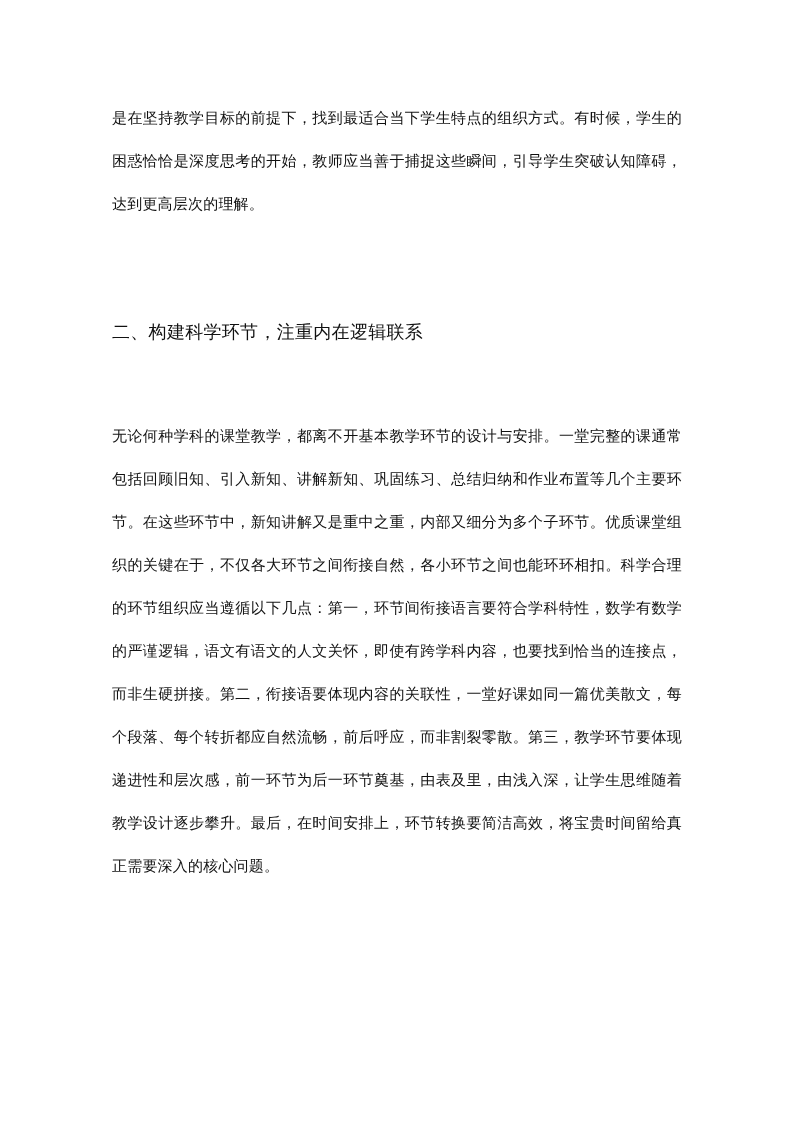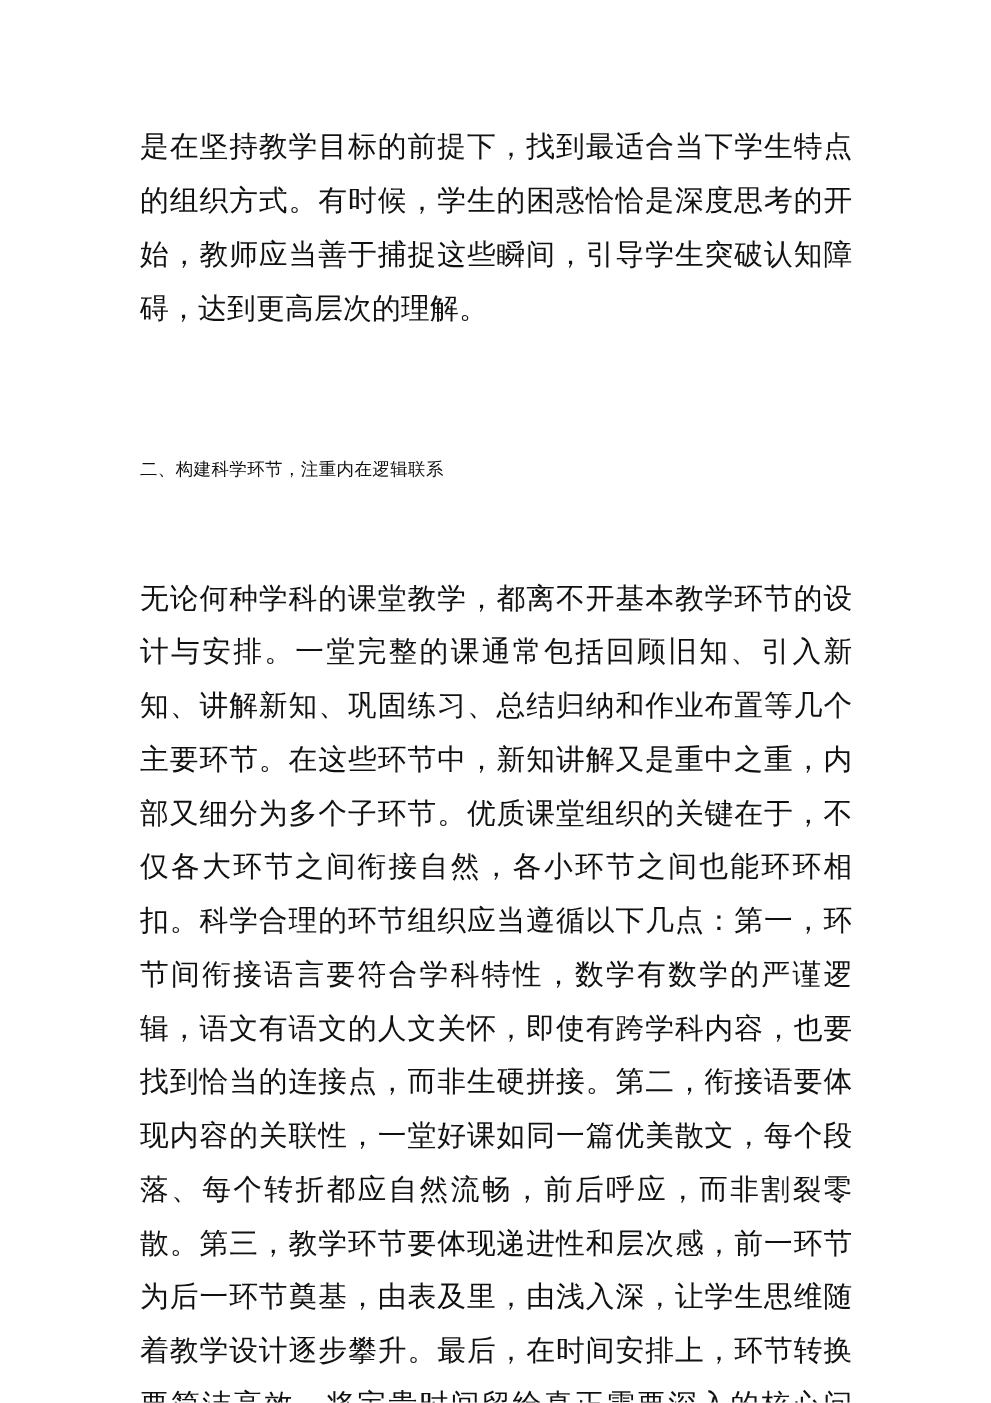--- a/index.html
+++ b/index.html
@@ -20,36 +20,36 @@
     height: 1122px;
     box-sizing: border-box;
     padding: 96px 112px 60px 112px;
     background: #ffffff;
   }
   .doc-body {
     width: 570px;
   }
   p.para {
     margin: 0;
-    font-size: 23px;
+    font-size: 15px;
     line-height: 43px;
     text-align: justify;
     text-justify: inter-ideograph;
     letter-spacing: 0.2px;
     color: #111111;
   }
   .spacer-lg {
     height: 86px;
   }
   .spacer-md {
     height: 60px;
   }
   .heading {
     margin: 0;
-    font-size: 14px;
+    font-size: 18px;
     line-height: 43px;
     font-weight: normal;
     letter-spacing: 0.3px;
     color: #111111;
   }
 </style>
 </head>
 <body>
 
 <div class="page">

